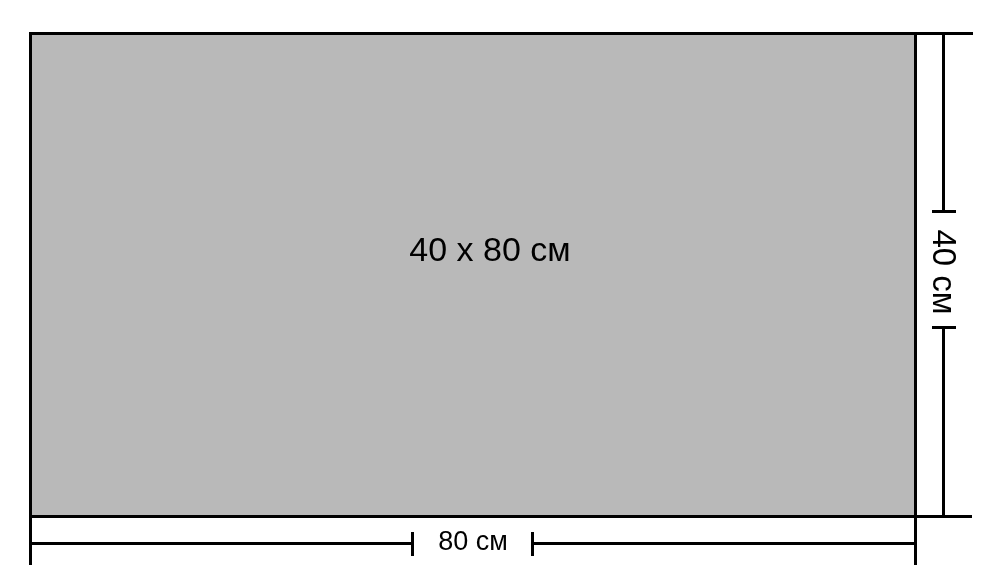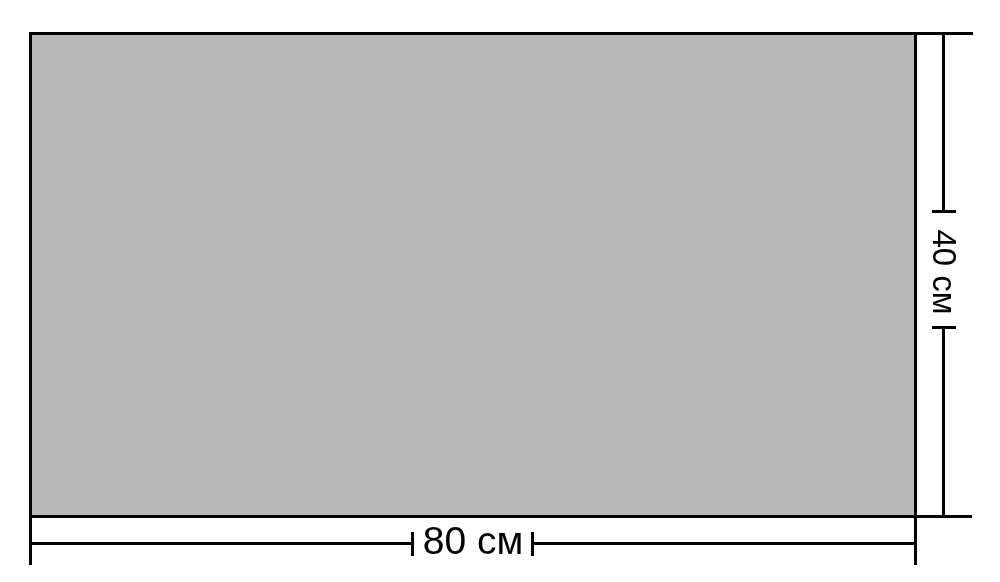--- a/index.html
+++ b/index.html
@@ -38,21 +38,21 @@
   .dim-w-seg-left  { left: 30px;  top: 542px; width: 383px; height: 3px; }
   .dim-w-seg-right { left: 533px; top: 542px; width: 383px; height: 3px; }
   .dim-w-tick-left  { left: 411px; top: 532px; width: 3px; height: 24px; }
   .dim-w-tick-right { left: 531px; top: 532px; width: 3px; height: 24px; }
   .dim-w-label {
     position: absolute;
     left: 413px;
     top: 524px;
     width: 120px;
     text-align: center;
-    font-size: 39px;
+    font-size: 27px;
     line-height: 34px;
     white-space: nowrap;
   }
   
   .dim-h-seg-top    { left: 942px; top: 33px;  width: 3px; height: 179px; }
   .dim-h-seg-bottom { left: 942px; top: 329px; width: 3px; height: 188px; }
   .dim-h-tick-top    { left: 932px; top: 210px; width: 24px; height: 3px; }
   .dim-h-tick-bottom { left: 932px; top: 326px; width: 24px; height: 3px; }
   .dim-h-label {
     position: absolute;
@@ -84,20 +84,21 @@
 
 <div class="canvas">
 
   <div class="rect-fill"></div>
 
   <div class="line edge-top"></div>
   <div class="line edge-bottom"></div>
   <div class="line edge-left"></div>
   <div class="line edge-right"></div>
 
+  <div class="size-label">40 x 80 см</div>
 
   <div class="line dim-w-seg-left"></div>
   <div class="line dim-w-tick-left"></div>
   <div class="dim-w-label">80 см</div>
   <div class="line dim-w-tick-right"></div>
   <div class="line dim-w-seg-right"></div>
 
   <div class="line dim-h-seg-top"></div>
   <div class="line dim-h-tick-top"></div>
   <div class="dim-h-label">40 см</div>

